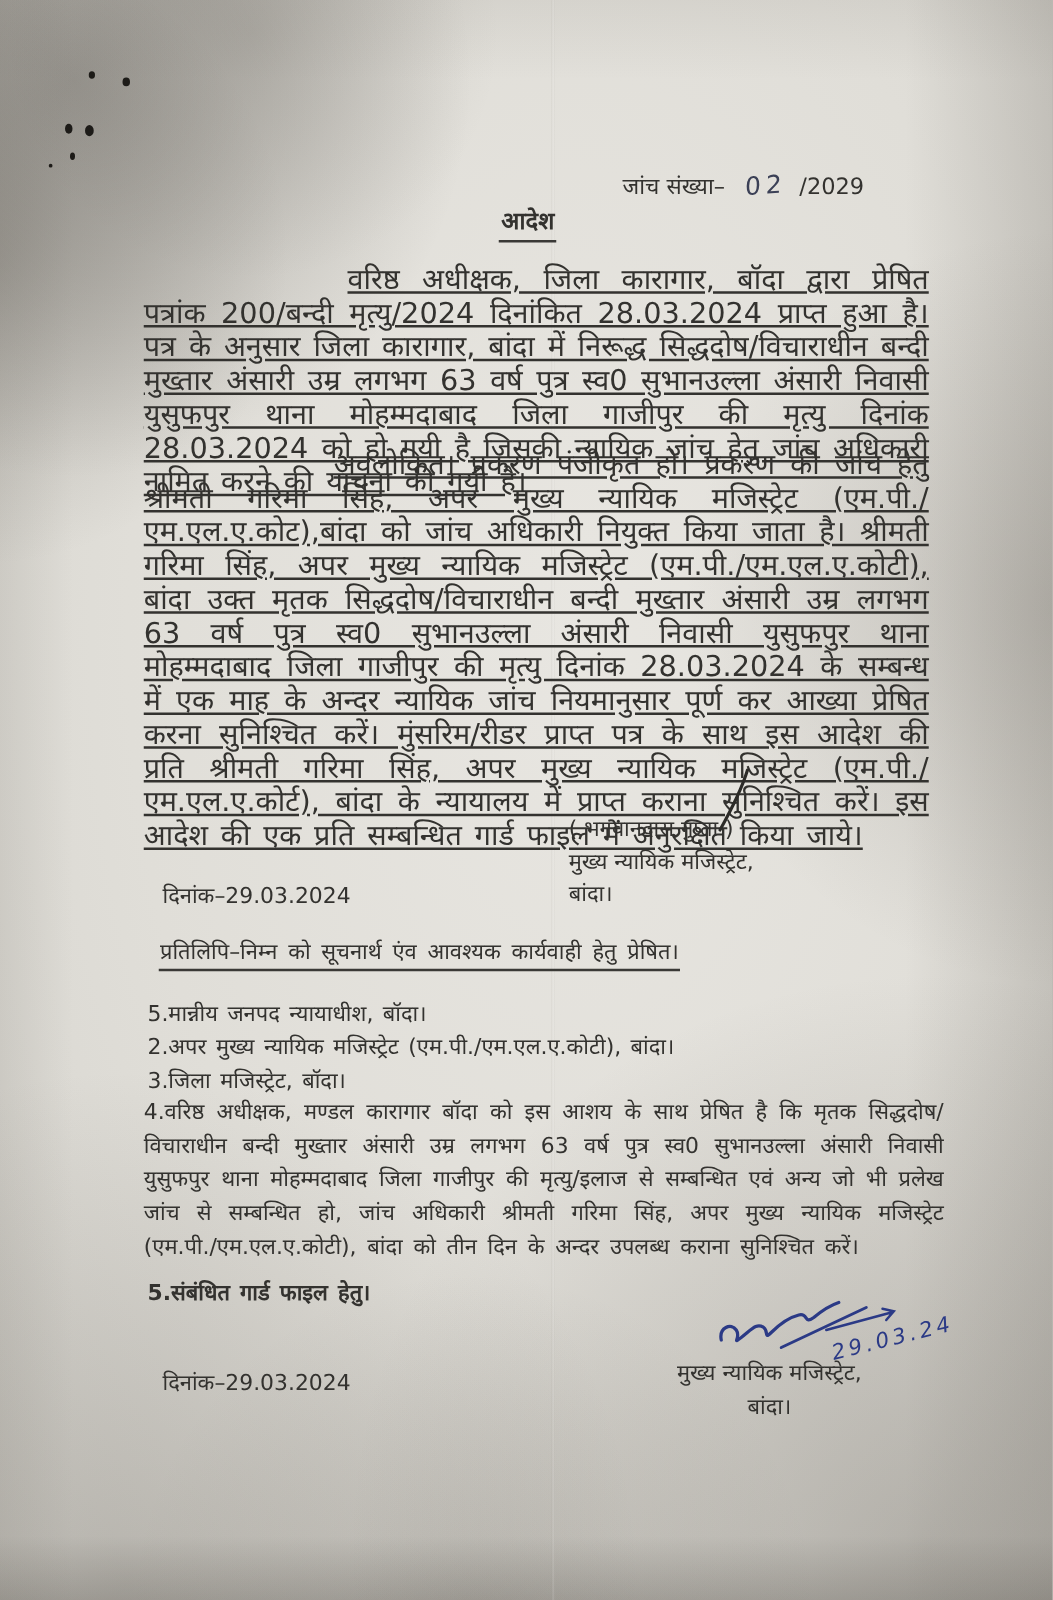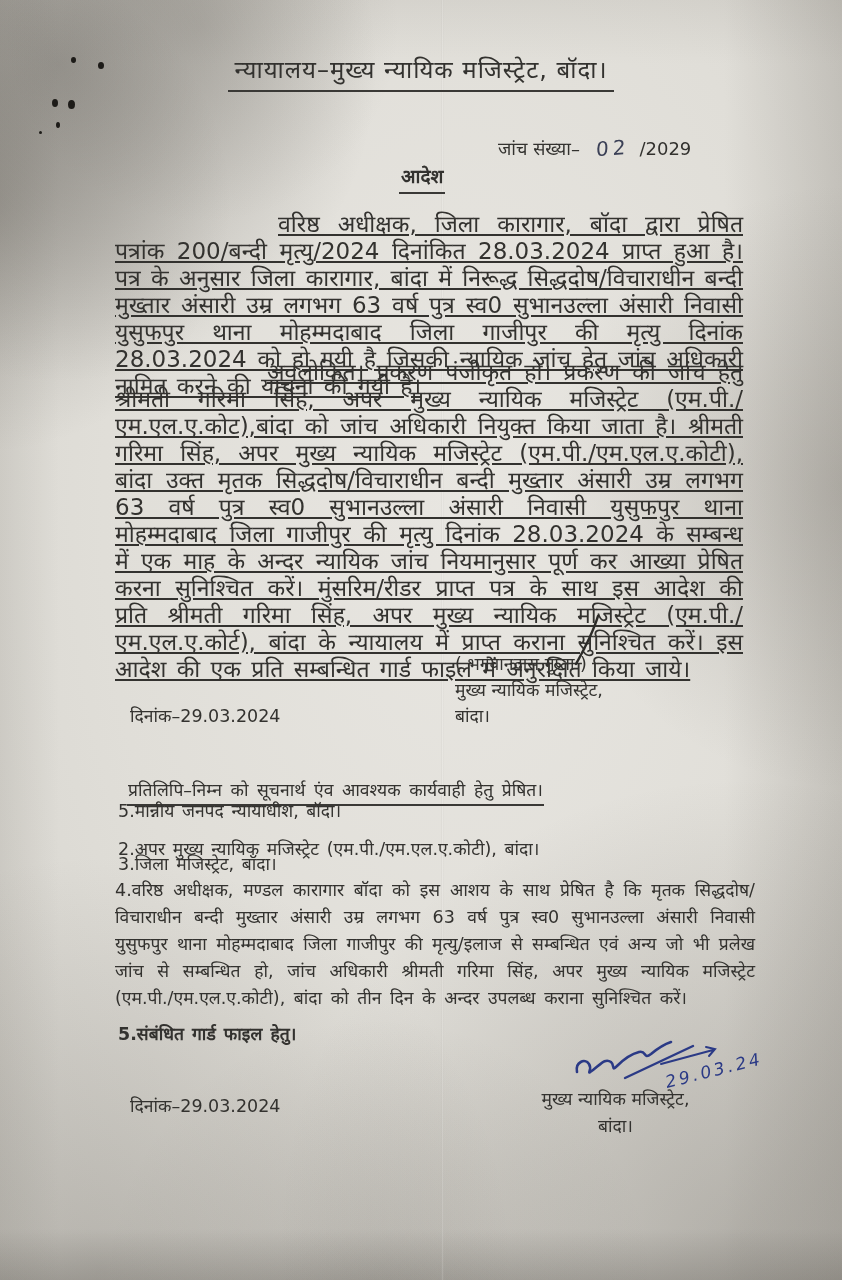--- a/index.html
+++ b/index.html
@@ -56,25 +56,25 @@
   }
   .para1{top:211px;text-indent:163px;}
   .para2{top:359px;text-indent:152px;}
 
   .sig-slash{position:absolute;top:614px;left:568px;width:40px;height:52px;}
   .sig-block{position:absolute;top:651px;left:455px;width:285px;text-align:left;
     font-size:17.5px;line-height:26px;}
   .date-line-1{position:absolute;top:703px;left:130px;font-size:17.5px;}
 
   .copy-heading{position:absolute;top:748px;left:127px;font-size:17.5px;}
-  .copy-heading span{display:inline-block;border-bottom:2px solid #3a3936;padding:0 1px 3px 1px;word-spacing:3px;margin-top:29px;}
+  .copy-heading span{display:inline-block;border-bottom:2px solid #3a3936;padding:0 1px 3px 1px;word-spacing:3px;}
 
   .copy-item{position:absolute;left:118px;font-size:17.5px;white-space:nowrap;word-spacing:2px;}
   .ci-1{top:798px;}
-  .ci-2{top:824px;margin-top:12px;}
+  .ci-2{top:824px;}
   .ci-3{top:851px;}
   .copy-item-4{
     position:absolute;left:115px;top:877px;width:640px;
     font-size:17.5px;line-height:27px;text-align:justify;word-spacing:3px;
   }
   .ci-5{top:1021px;font-weight:bold;}
 
   .handwritten-sign{position:absolute;top:1020px;left:565px;width:220px;height:78px;pointer-events:none;}
   .bottom-sig-block{position:absolute;top:1086px;left:488px;width:255px;text-align:center;
     font-size:17.5px;line-height:27px;}
@@ -88,23 +88,20 @@
   <div class="shadow-overlay"></div>
   <div class="fold-crease"></div>
 
   <div class="staple-mark" style="top:57px;left:71px;width:5px;height:6px;"></div>
   <div class="staple-mark" style="top:62px;left:98px;width:6px;height:7px;"></div>
   <div class="staple-mark" style="top:99px;left:52px;width:6px;height:8px;"></div>
   <div class="staple-mark" style="top:100px;left:68px;width:7px;height:9px;"></div>
   <div class="staple-mark" style="top:122px;left:56px;width:4px;height:6px;"></div>
   <div class="staple-mark" style="top:131px;left:39px;width:3px;height:3px;"></div>
 
-  <div class="court-title">
-    <span>न्यायालय–मुख्य न्यायिक मजिस्ट्रेट, बॉदा।</span>
-  </div>
 
   <div class="case-number">
     <span>जांच संख्या–</span><span class="hand">02</span><span>/2029</span>
   </div>
 
   <div class="order-heading">
     <span>आदेश</span>
   </div>
 
   <div class="para para1">वरिष्ठ अधीक्षक, जिला कारागार, बॉदा द्वारा प्रेषित पत्रांक 200/बन्दी मृत्यु/2024 दिनांकित 28.03.2024 प्राप्त हुआ है। पत्र के अनुसार जिला कारागार, बांदा में निरूद्ध सिद्धदोष/विचाराधीन बन्दी मुख्तार अंसारी उम्र लगभग 63 वर्ष पुत्र स्व0 सुभानउल्ला अंसारी निवासी युसुफपुर थाना मोहम्मदाबाद जिला गाजीपुर की मृत्यु दिनांक 28.03.2024 को हो गयी है जिसकी न्यायिक जांच हेतु जांच अधिकारी नामित करने की याचना की गयी है।</div>

